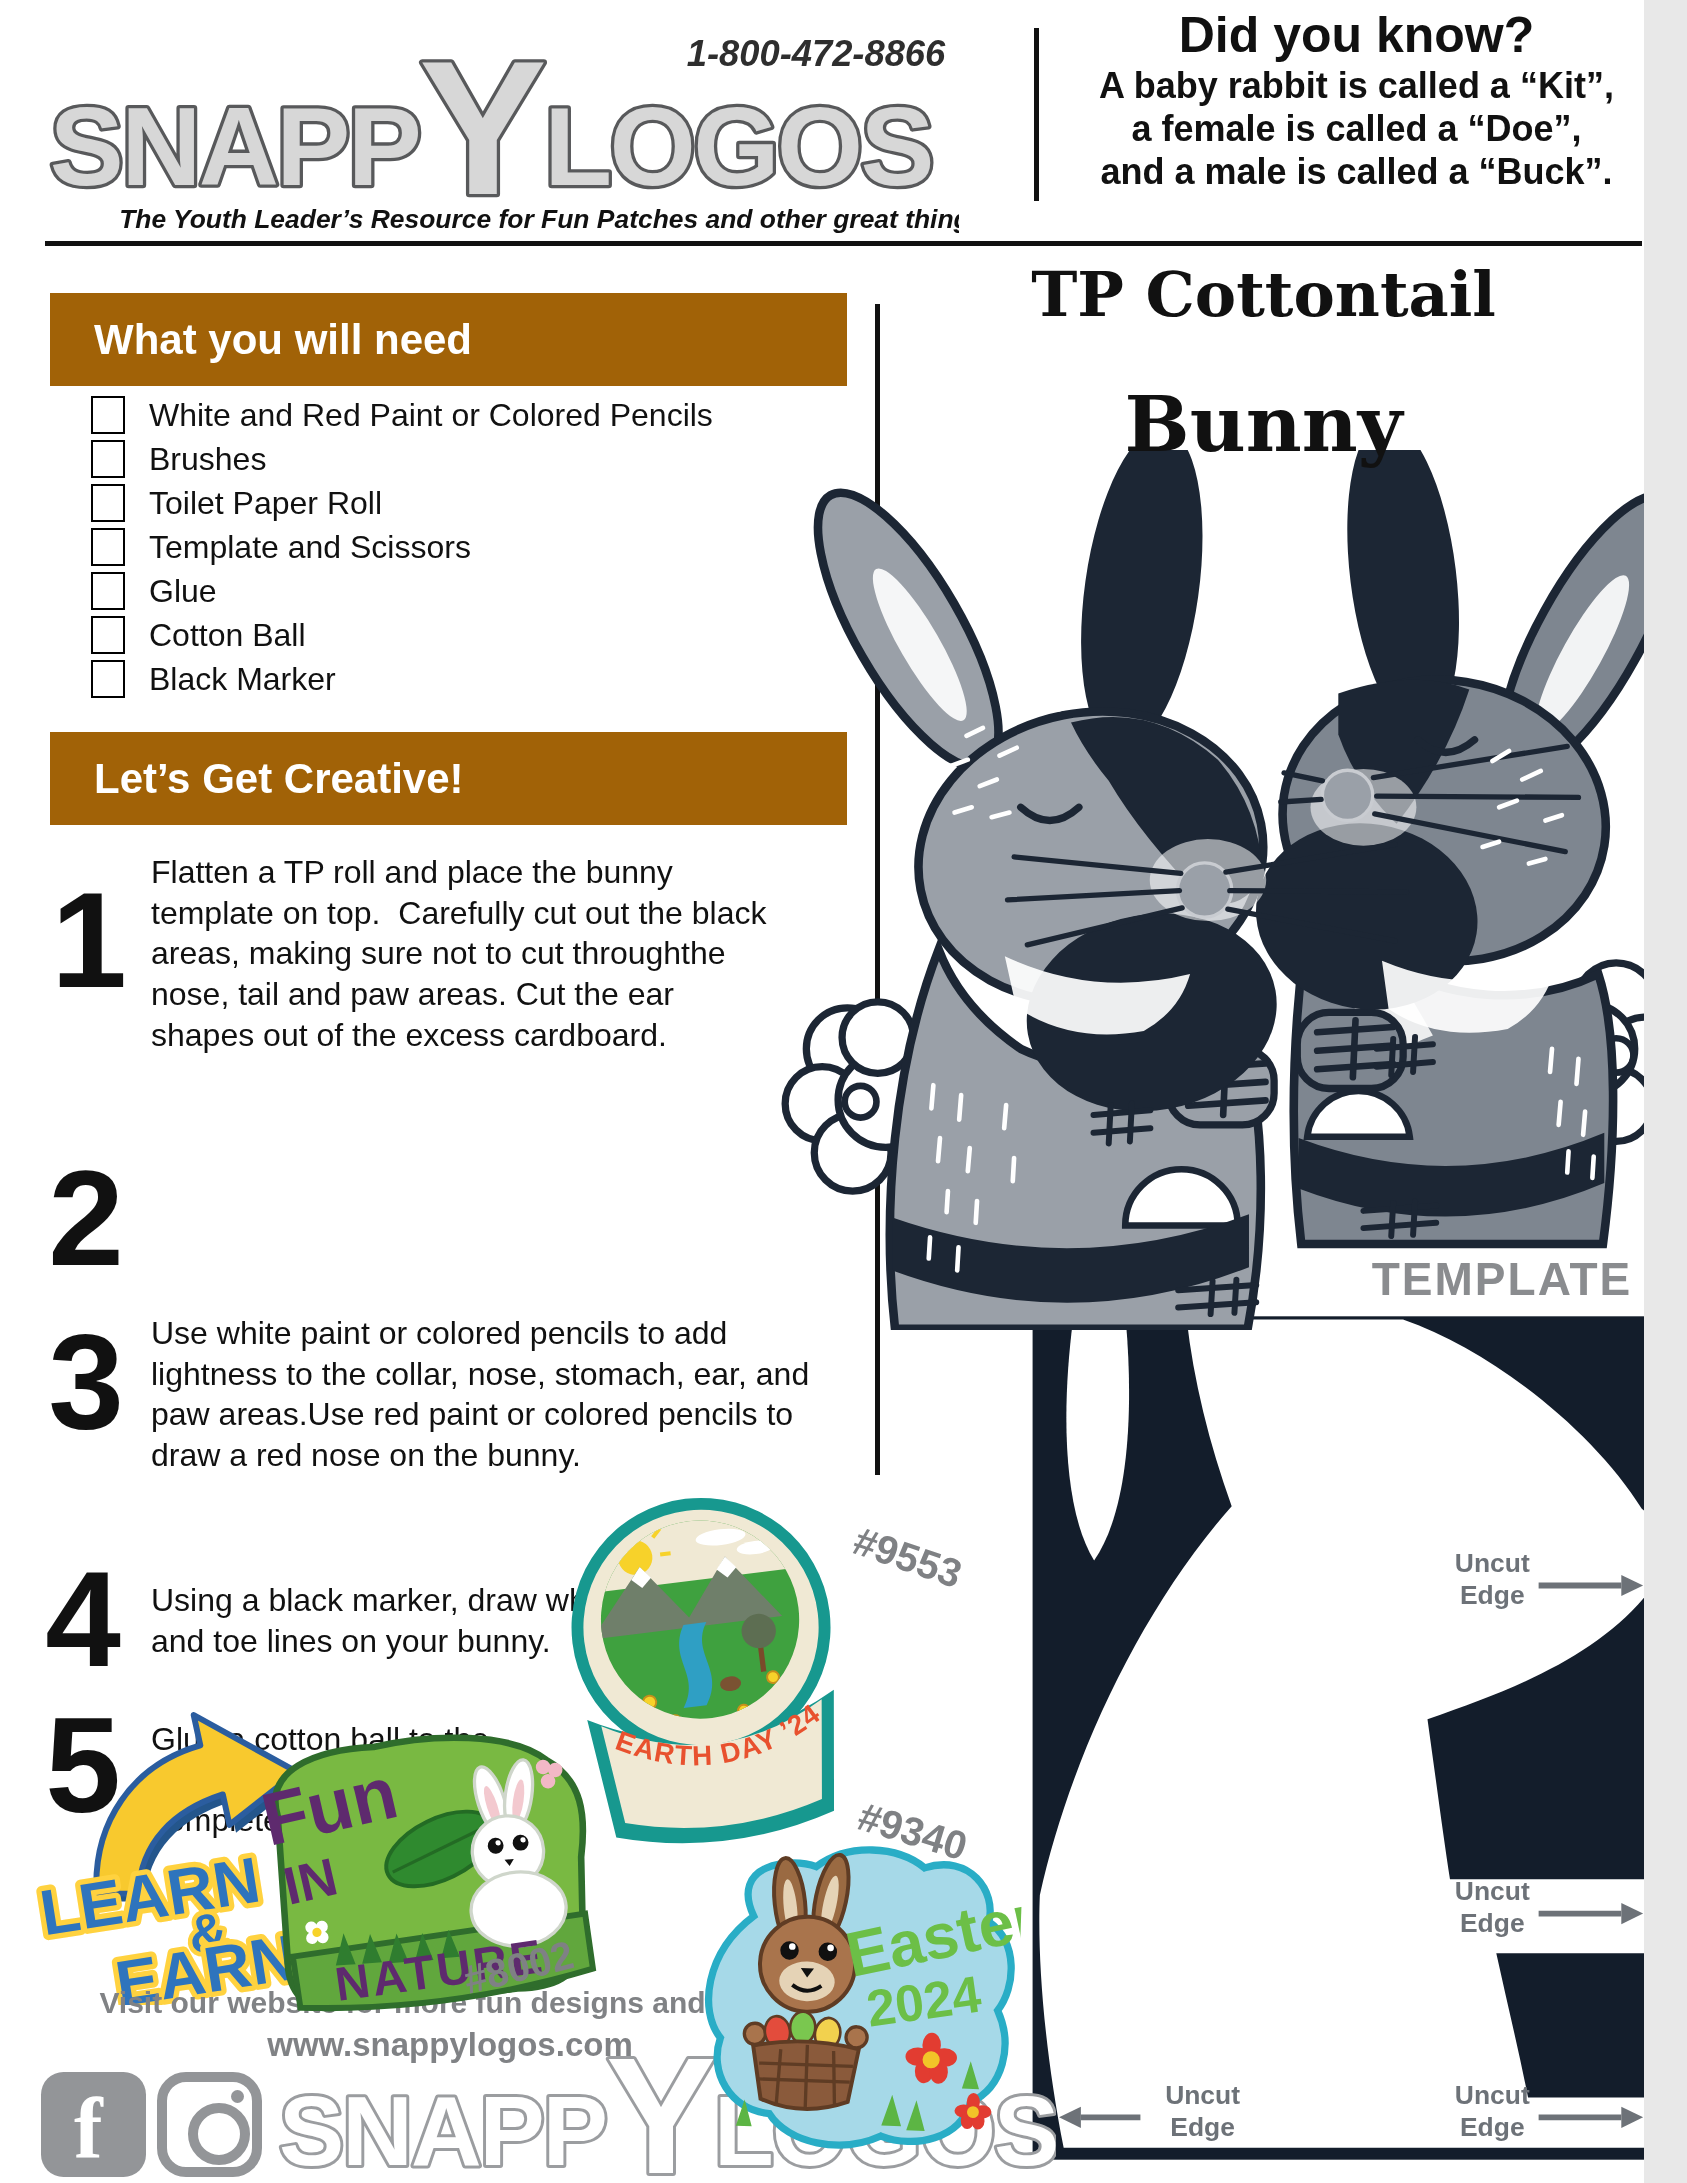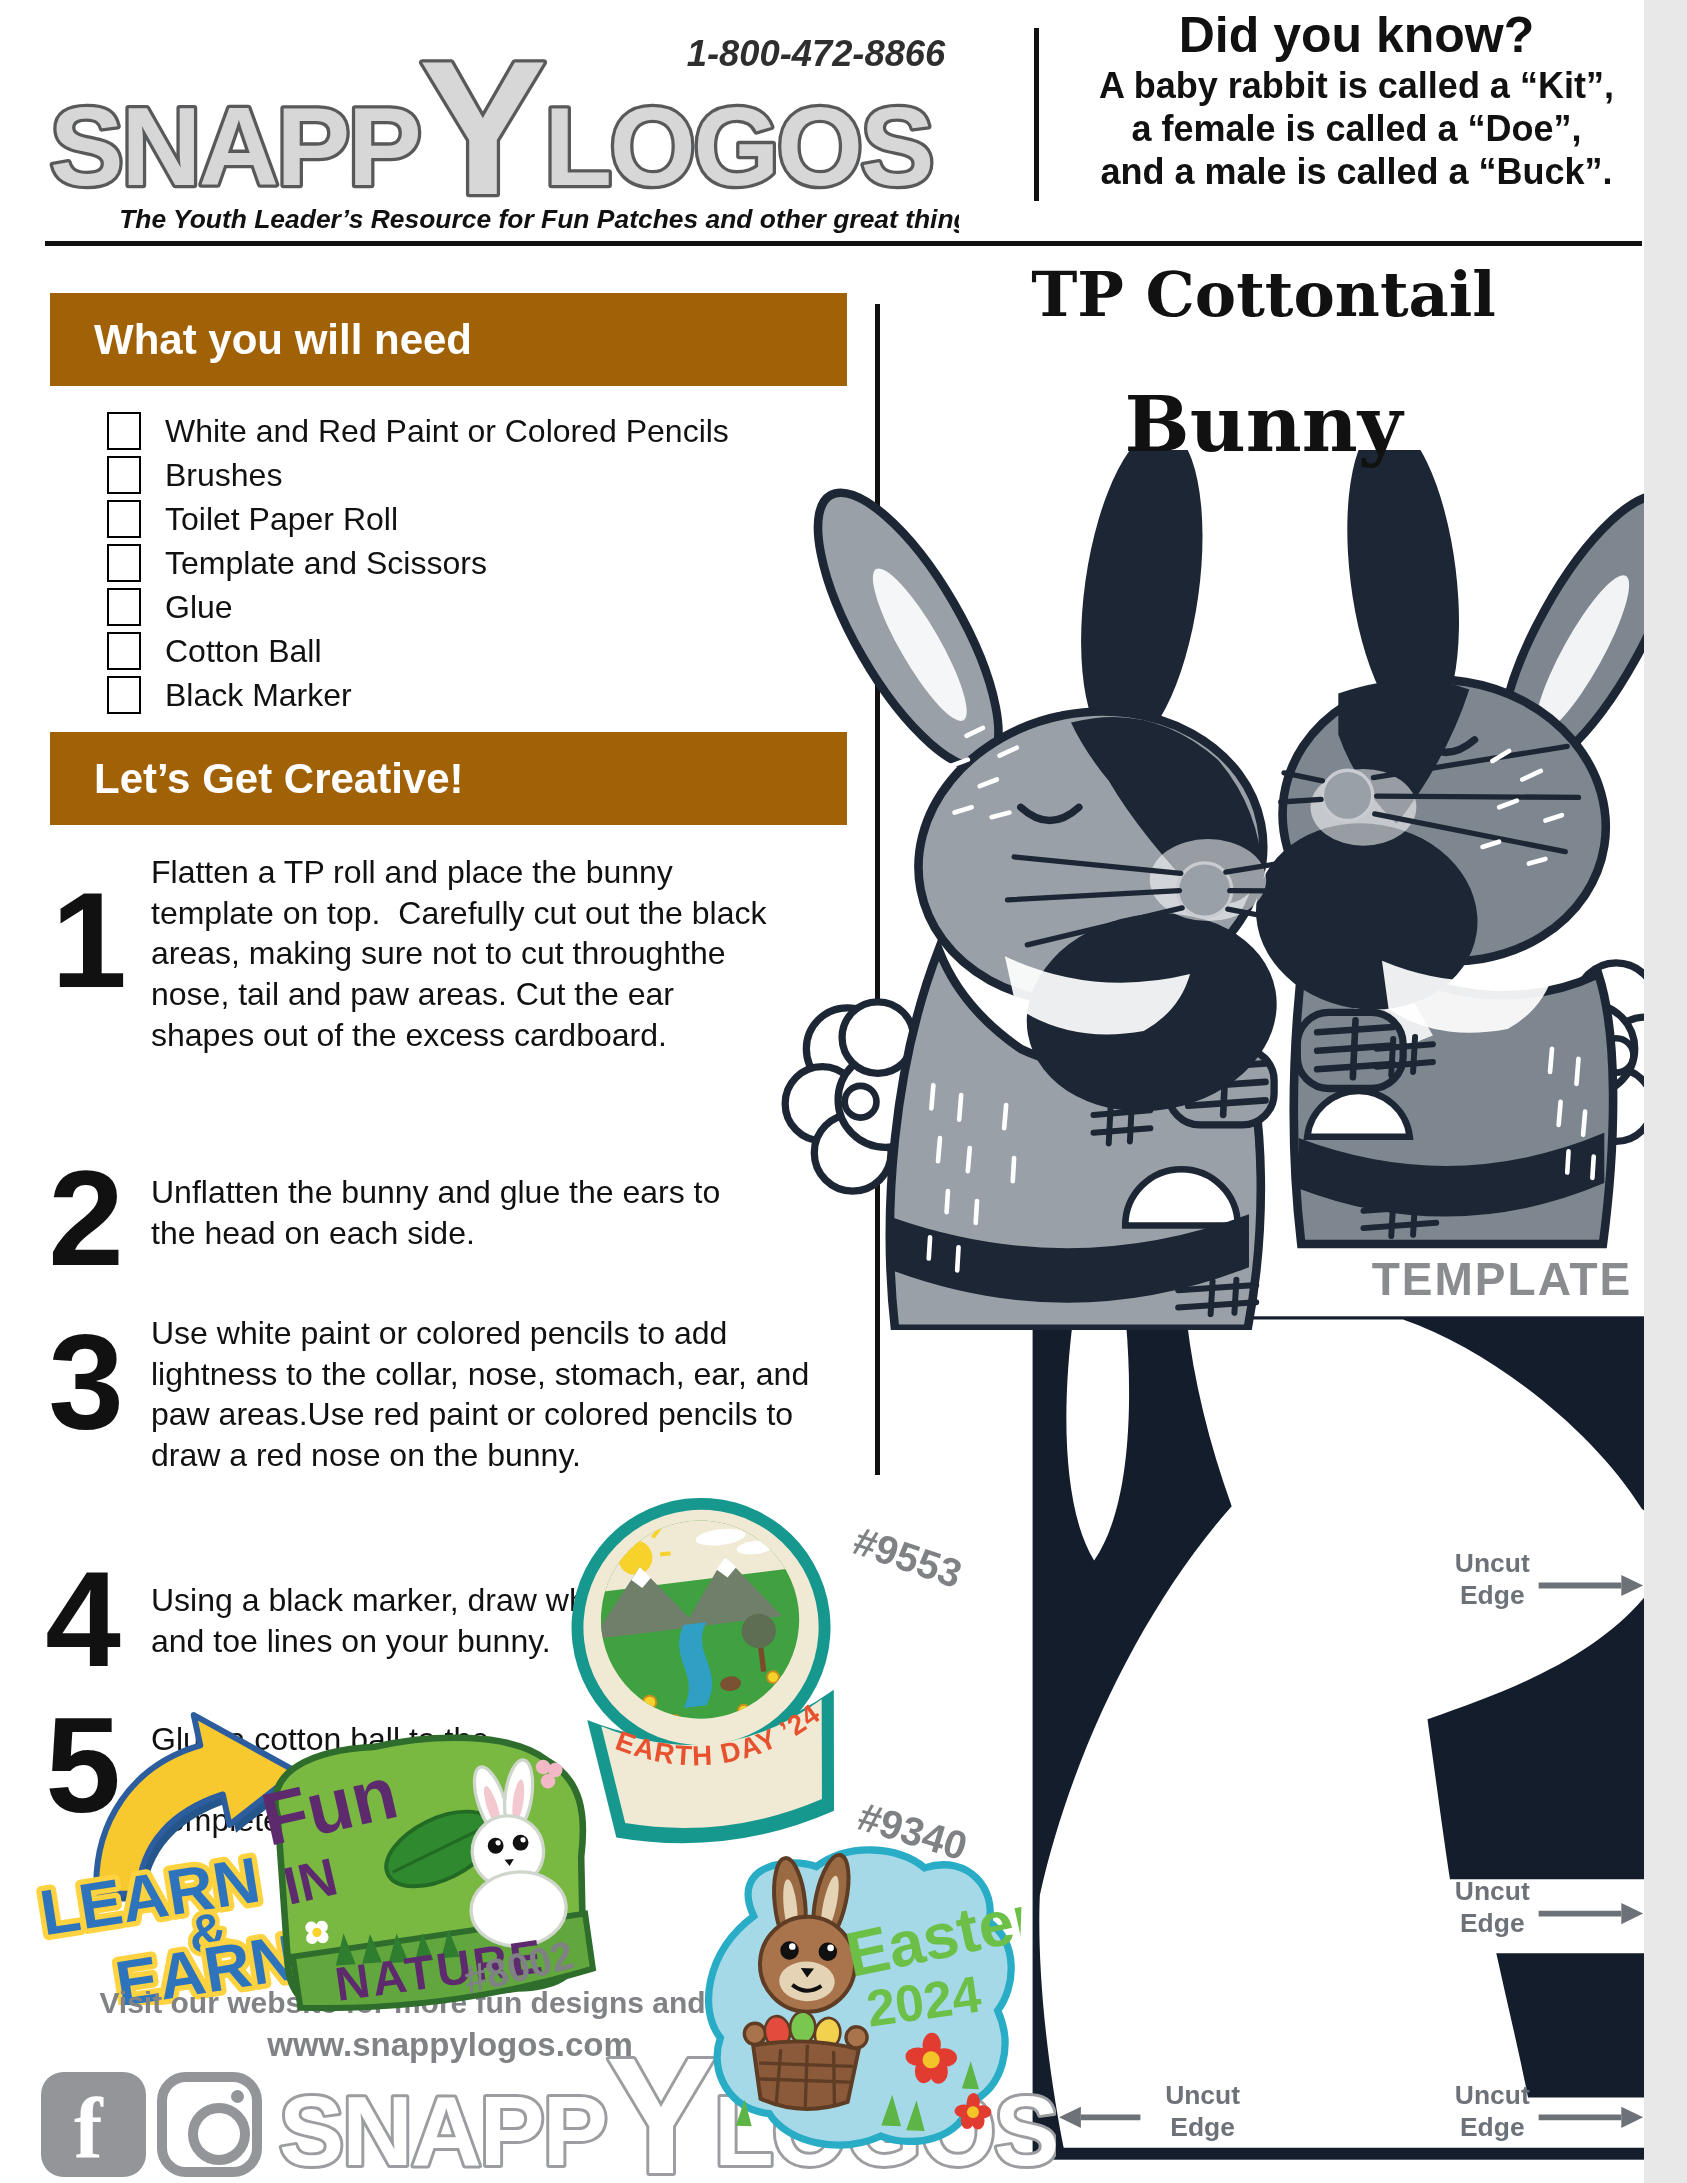--- a/index.html
+++ b/index.html
@@ -12,21 +12,21 @@
   .hrule{left:45px;top:241px;width:1597px;height:5.3px;background:#111;}
   .dyk{left:1051px;top:6.6px;width:611px;text-align:center;z-index:2;}
   .dyk-title{font-size:50px;font-weight:900;line-height:1.15;}
   .dyk-line{font-size:36px;font-weight:800;line-height:1.2;white-space:nowrap;}
 
   
   .bar{left:50px;width:797px;height:93px;background:#a16207;color:#fff;
        font-size:42px;font-weight:800;line-height:93px;padding-left:44px;
        box-sizing:border-box;z-index:2;}
   .bar1{top:293px;} .bar2{top:732px;}
-  .checklist{left:91px;top:393px;width:761px;list-style:none;margin:16px;padding:0;}
+  .checklist{left:91px;top:393px;width:761px;list-style:none;margin:0;padding:0;}
   .checklist li{height:44px;display:flex;align-items:center;gap:24px;}
   .cbx{width:30px;height:34px;border:2.6px solid #000;flex:0 0 auto;background:#fff;}
   .citem{font-size:32px;}
   .stepnum{font-size:136px;font-weight:900;line-height:1;width:106px;text-align:center;z-index:2;}
   .steptext{font-size:32px;line-height:1.27;white-space:pre-wrap;z-index:2;}
   .n1{left:36px;top:872px;} .t1{left:151px;top:852px;width:635px;}
   .n2{left:33px;top:1150px;} .t2{left:151px;top:1172px;width:595px;}
   .n3{left:33px;top:1313px;} .t3{left:151px;top:1313px;width:695px;}
   .n4{left:30px;top:1551px;} .t4{left:151px;top:1580px;width:662px;}
   .n5{left:30px;top:1697px;} .t5{left:151px;top:1719px;width:437px;}
@@ -121,21 +121,20 @@
         <span class="cbx"></span>
         <span class="citem">Black Marker</span>
       </li>
   </ul>
 
   <div class="abs bar bar2">Let’s Get Creative!</div>
 
   <div class="abs stepnum n1">1</div>
   <div class="abs steptext t1">Flatten a TP roll and place the bunny template on top.  Carefully cut out the black areas, making sure not to cut throughthe nose, tail and paw areas. Cut the ear shapes out of the excess cardboard.</div>
   <div class="abs stepnum n2">2</div>
-  <div class="abs steptext t2">Unflatten the bunny and glue the ears to the head on each side.</div>
   <div class="abs stepnum n3">3</div>
   <div class="abs steptext t3">Use white paint or colored pencils to add lightness to the collar, nose, stomach, ear, and paw areas.Use red paint or colored pencils to draw a red nose on the bunny.</div>
   <div class="abs stepnum n4">4</div>
   <div class="abs steptext t4">Using a black marker, draw whiskers, eyes, and toe lines on your bunny.</div>
   <div class="abs stepnum n5">5</div>
   <div class="abs steptext t5">Glue a cotton ball to the bottom of the bunny to complete!</div>
 
   <div class="abs col-divider"></div>
 
   <div class="abs craft-title ct1">TP Cottontail</div>

